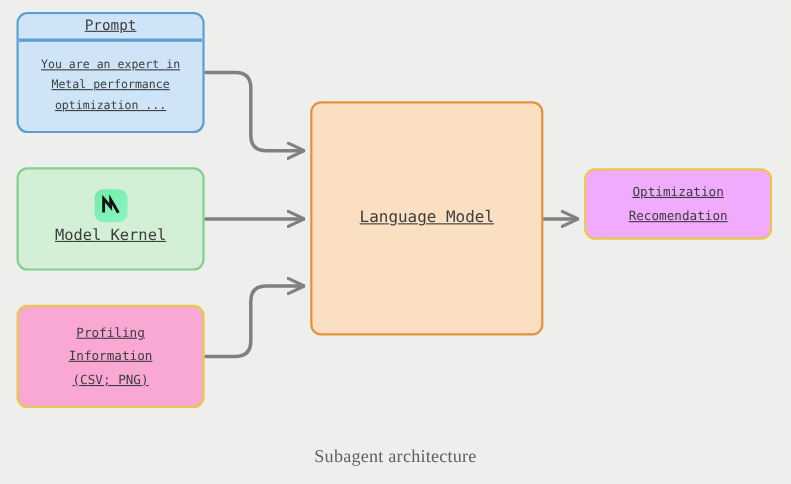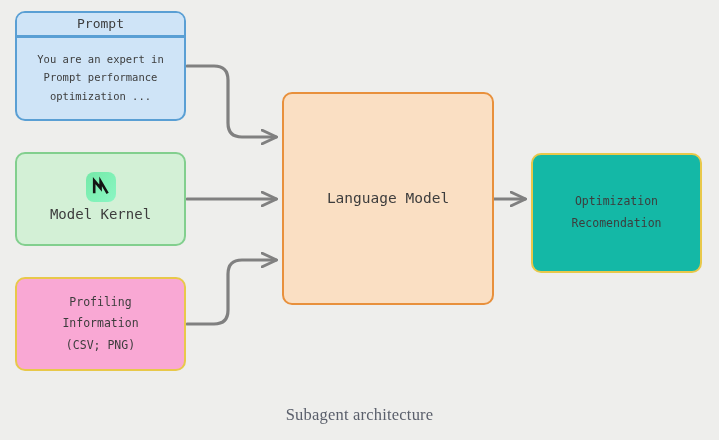--- a/index.html
+++ b/index.html
@@ -31,20 +31,21 @@
     flex-direction: column;
     align-items: center;
     justify-content: center;
   }
   .node-text {
     font-family: "DejaVu Sans Mono", monospace;
     color: #3d3d3d;
     text-align: center;
     line-height: 1.55;
     white-space: pre-line;
+    text-decoration: underline;
   }
 
   
   #prompt-node {
     left: 15px;
     top: 11px;
     width: 171px;
     height: 110px;
     background: #cfe4f7;
     border-color: #5a9fd4;
@@ -115,22 +116,22 @@
     background: #fadfc3;
     border-color: #e8903c;
   }
   #lm-node .node-text { font-size: 14.5px; }
 
   
   #output-node {
     left: 531px;
     top: 153px;
     width: 171px;
-    height: 120px;
-    background: #14b8a6;
+    height: 65px;
+    background: #f0abfc;
     border-color: #e8c84a;
   }
   #output-node .node-text { font-size: 11.5px; line-height: 1.9; }
 
   
   #edges {
     position: absolute;
     left: 0; top: 0;
     width: 719px;
     height: 440px;
@@ -170,21 +171,21 @@
 
     <path d="M 459 199 L 525 199" fill="none" stroke="#808080" stroke-width="3.2" stroke-linecap="round" marker-end="url(#arrowhead)"></path>
   </svg>
 
   <div class="node" id="prompt-node">
     <div id="prompt-header">
       <span class="node-text">Prompt</span>
     </div>
     <div id="prompt-body">
       <span class="node-text">You are an expert in
-Prompt performance
+Metal performance
 optimization ...</span>
     </div>
   </div>
 
   <div class="node" id="kernel-node">
     <div id="kernel-icon">
       <svg width="22" height="22" viewBox="0 0 22 22" aria-hidden="true">
         <path d="M 4.2 17.2 L 4.2 4.6 L 10.6 12.2 L 10.6 5.4 L 17.6 17.4" fill="none" stroke="#141414" stroke-width="2.6" stroke-linejoin="miter" stroke-linecap="butt"></path>
       </svg>
     </div>

